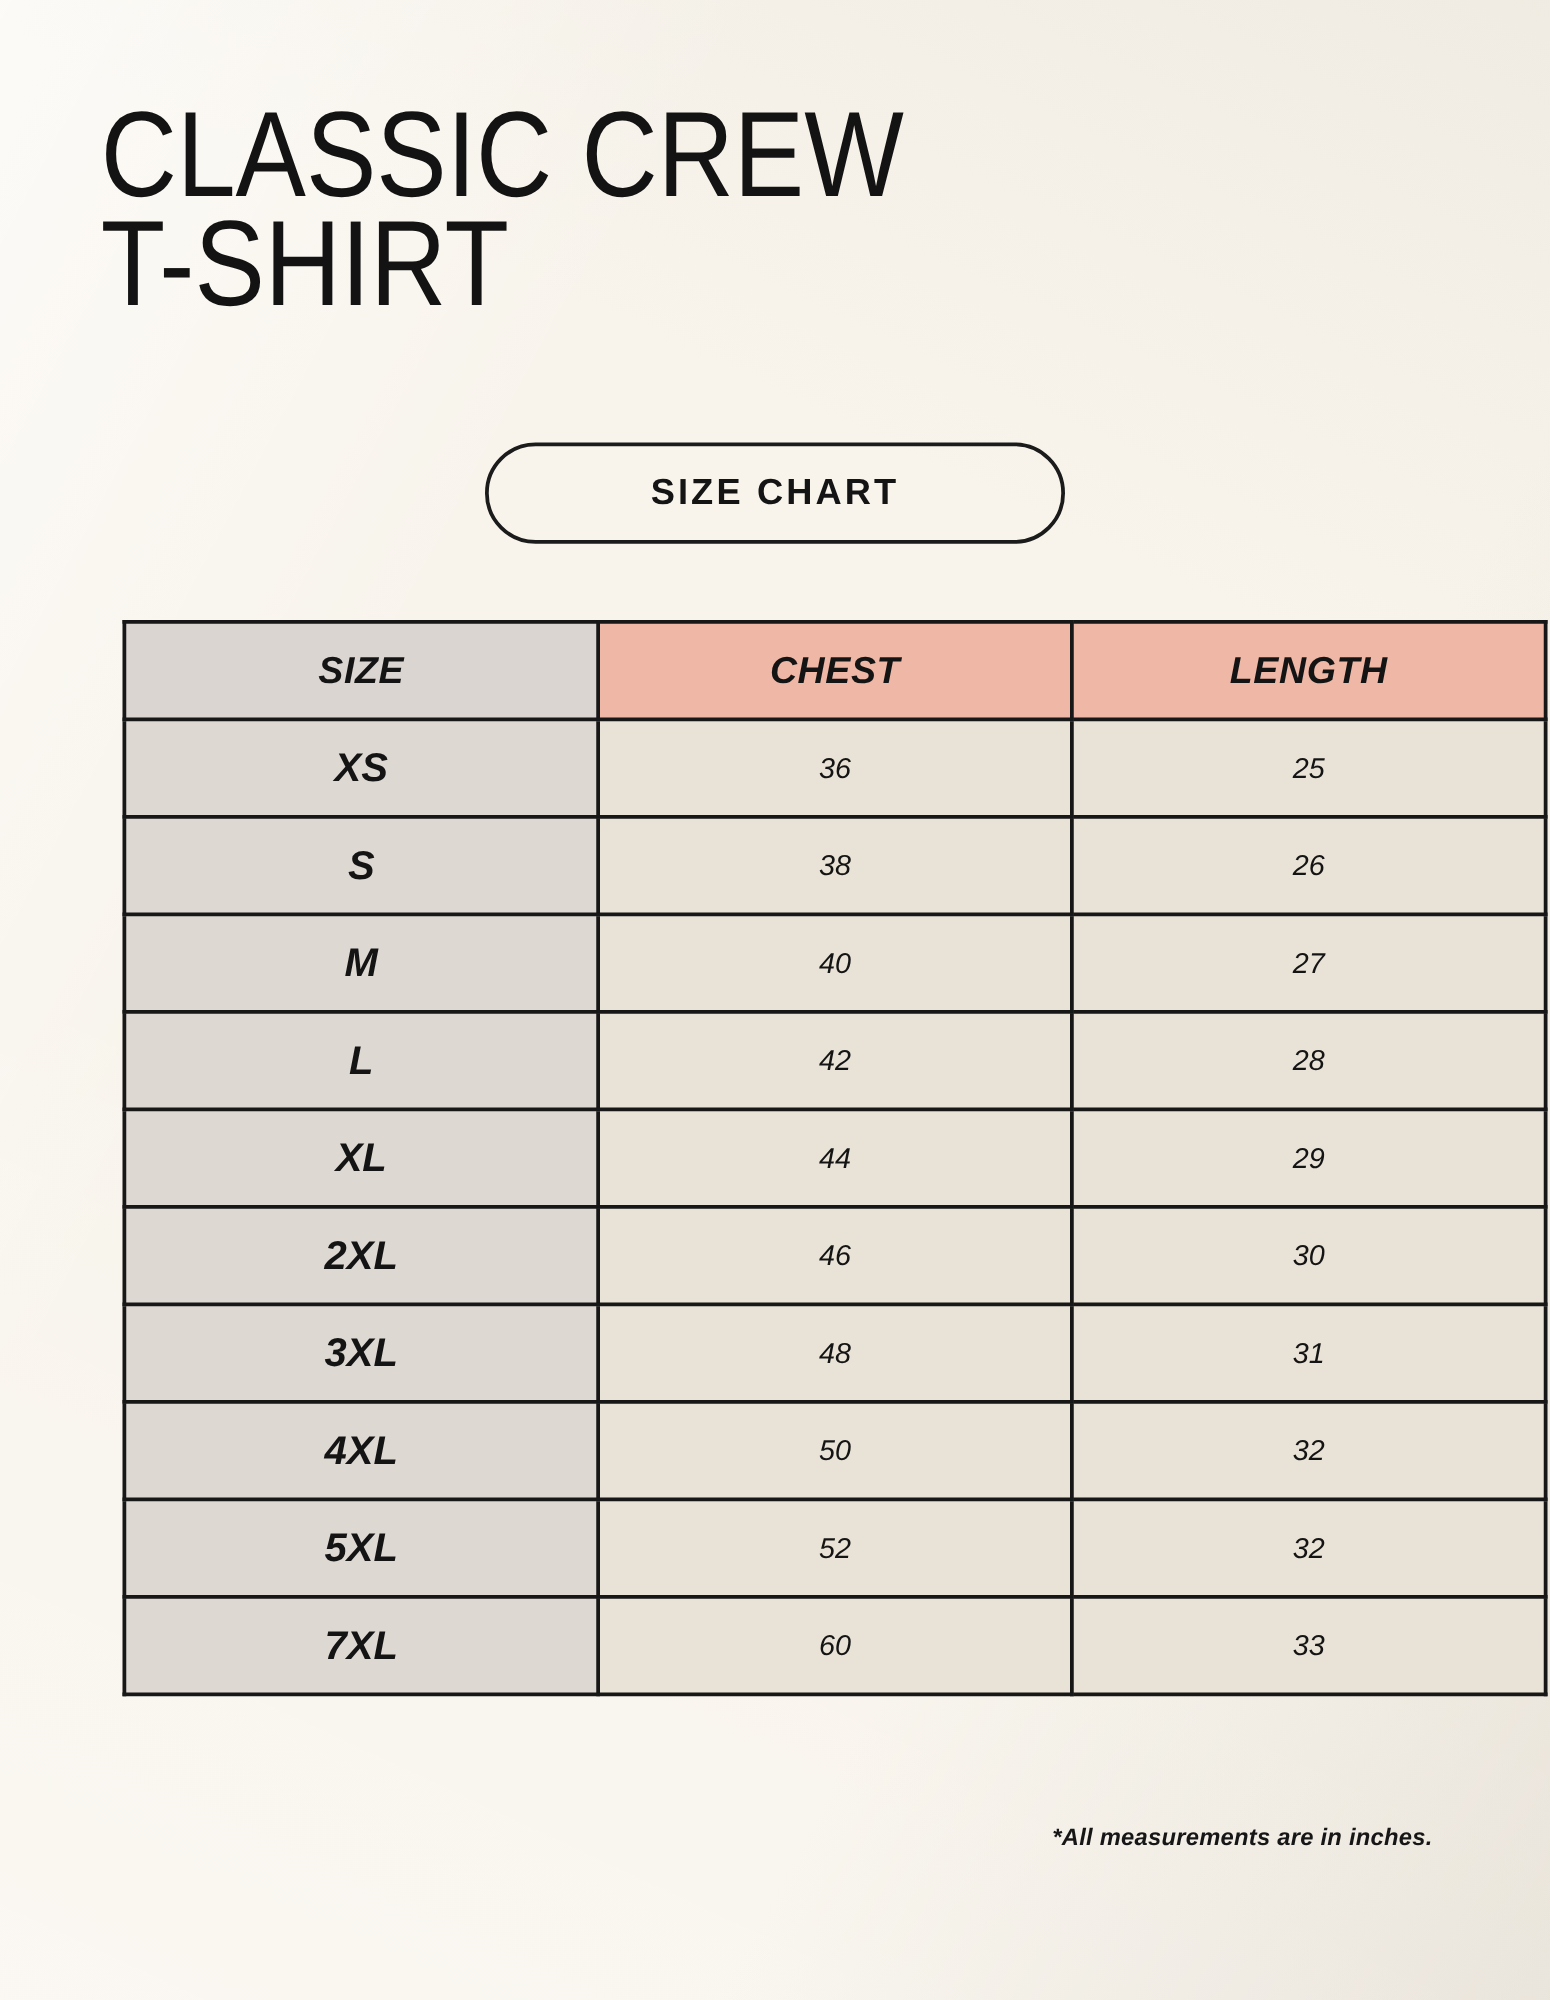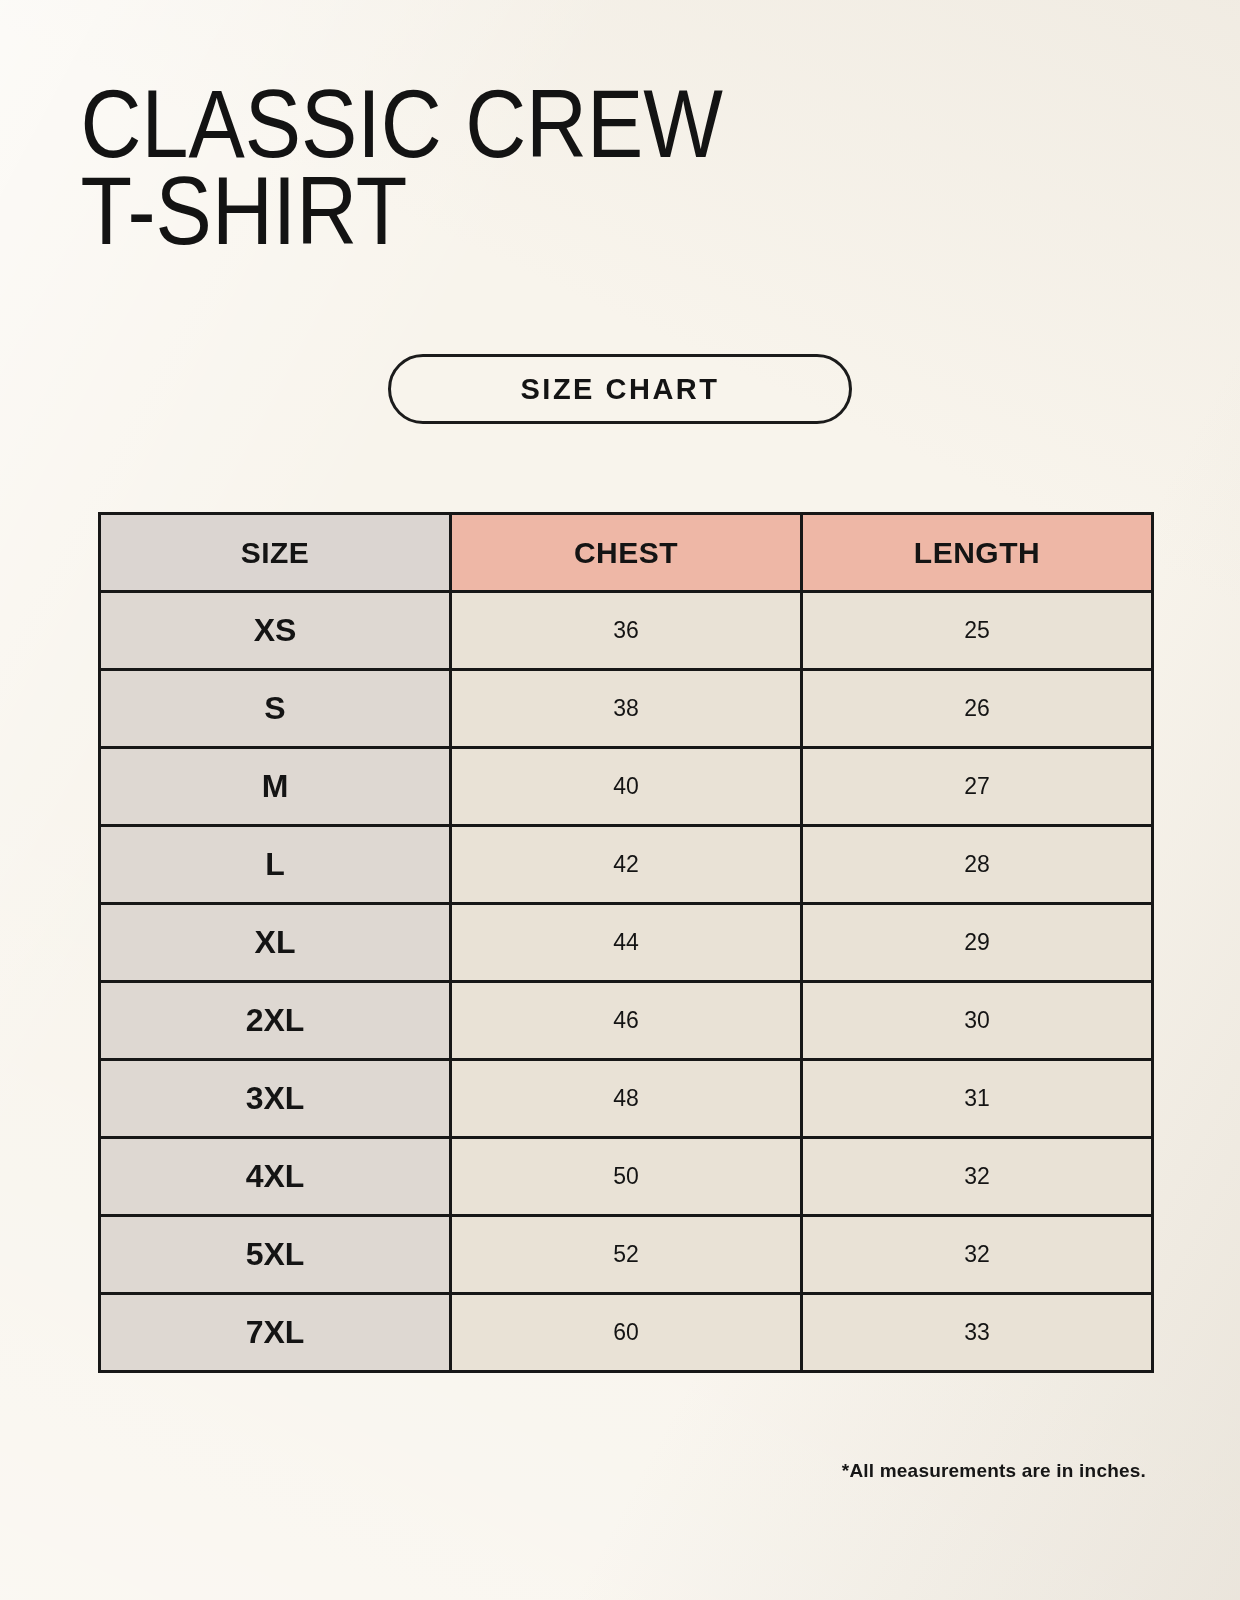--- a/index.html
+++ b/index.html
@@ -37,44 +37,45 @@
     transform-origin: 50% 50%;
     white-space: nowrap;
   }
   
   .pill {
     position: absolute;
     top: 354px;
     left: 50%;
     transform: translateX(-50%);
     width: 464px;
-    height: 70px;
+    height: 81px;
     border: 3px solid #1b1b1b;
     border-radius: 42px;
     background: transparent;
     display: flex;
     align-items: center;
     justify-content: center;
     cursor: pointer;
   }
   .pill-label {
     font-size: 29px;
     font-weight: 600;
     letter-spacing: 2.5px;
     color: #141414;
   }
   
   .size-table {
     position: absolute;
-    top: 512px;
+    top: 496px;
     left: 98px;
-    width: 1056px;
+    width: 1140px;
     border-collapse: collapse;
     table-layout: fixed;
     text-align: center;
+    font-style: italic;
   }
   .size-table th, .size-table td {
     border: 3px solid #171717;
     height: 78px;
     vertical-align: middle;
     text-align: center;
   }
   .size-table th { font-size: 30px; font-weight: 700; letter-spacing: 0.5px; }
   th.th-size { background: #dbd5d1; }
   th.th-accent { background: #eeb7a6; }
@@ -82,20 +83,21 @@
   td.cell-value { background: #e9e2d6; font-size: 23px; font-weight: 400; }
   
   .footnote {
     position: absolute;
     top: 1460px;
     right: 94px;
     font-size: 19px;
     font-weight: 700;
     letter-spacing: 0.2px;
     color: #161616;
+    font-style: italic;
   }
 </style>
 </head>
 <body>
 
 <div class="page">
 
   <h1 class="title">
     <span class="title-line">CLASSIC CREW</span>
     <span class="title-line">T-SHIRT</span>

